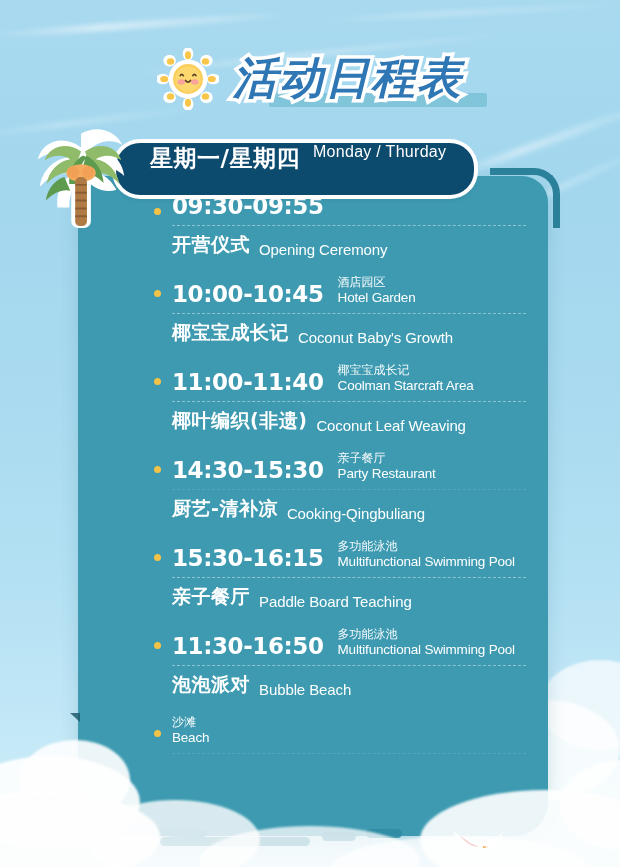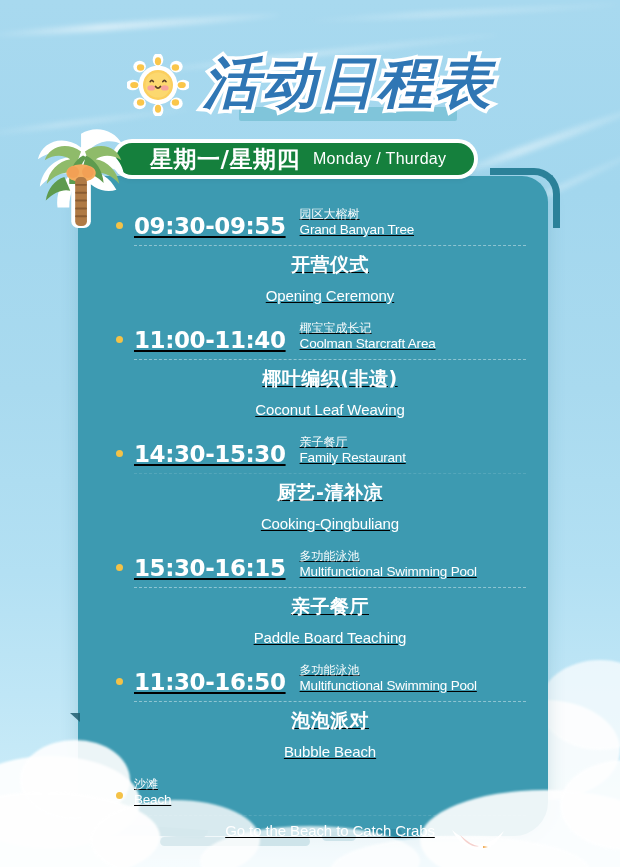--- a/index.html
+++ b/index.html
@@ -61,21 +61,21 @@
   }
   .sun-icon { width:62px; height:62px; flex:0 0 auto; margin-top:2px; }
   .title-wrap { position:relative; }
   .title-underline {
     position:absolute; left:36px; bottom:1px; width:218px; height:14px;
     background:#79c2d6; opacity:.85; border-radius:2px; z-index:0;
   }
   .title-text {
     position:relative; z-index:1;
     font-family:"DejaVu Sans", sans-serif;
-    font-size:56px; font-weight:bold; font-style:italic;
+    font-size:44px; font-weight:bold; font-style:italic;
     letter-spacing:2px;
     color:#2f76b4;
     -webkit-text-stroke: 7px #ffffff;
     paint-order: stroke fill;
     text-shadow: 0 2px 0 rgba(255,255,255,.9);
     white-space:nowrap;
   }
 
   
   .card {
@@ -102,42 +102,41 @@
     position:absolute; background:#2f8ca4; border-radius:10px; opacity:.9;
   }
   .wv1 { left:88px;  top:826px; width:120px; height:9px; transform:rotate(4deg); border-radius:0 0 40px 40px;}
   .wv2 { left:160px; top:837px; width:150px; height:9px; }
   .wv3 { left:322px; top:832px; width:34px;  height:9px; }
   .wv4 { left:366px; top:829px; width:36px;  height:9px; }
 
   
   .day-banner {
     position:absolute; left:116px; top:143px;
-    height:32px; padding:0 28px 0 34px;
-    background:#15803d;
+    height:52px; padding:0 28px 0 34px;
+    background:#0c4a6e;
     border-radius:24px;
-    display:flex; align-items:center; gap:13px;
+    display:flex; gap:13px;
     box-shadow: 0 0 0 4px #ffffff, 0 3px 7px rgba(0,0,0,.10);
     z-index:4;
   }
   .day-cn {
     color:#ffffff; font-size:23px; font-weight:bold;
     font-family:"DejaVu Sans", sans-serif; letter-spacing:.5px;
   }
   .day-en {
     color:#ffffff; font-size:16px; font-weight:normal; letter-spacing:.3px;
   }
   .palm { position:absolute; left:30px; top:126px; width:108px; height:104px; z-index:5; }
 
   
   .schedule {
-    position:absolute; left:78px; top:200px; width:470px;
-    padding: 0 22px 0 56px;
+    position:absolute; left:78px; top:186px; width:470px;
+    padding: 0 22px 0 94px;
     z-index:3;
-    text-decoration:underline;
   }
   .row { position:relative; padding: 8px 0 10px 0; }
   .row-top { display:flex; align-items:flex-end; gap:14px; }
   .bullet {
     position:absolute; left:-18px; top:22px;
     width:7px; height:7px; border-radius:50%;
     background:#f4c247;
   }
   .time {
     color:#ffffff; font-size:23px; font-weight:bold;
@@ -147,21 +146,21 @@
   }
   .place { line-height:1.14; padding-bottom:1px; }
   .place-cn { color:#ffffff; font-size:12px; font-weight:normal; display:block;
               font-family:"DejaVu Sans", sans-serif; opacity:.97;}
   .place-en { color:#ffffff; font-size:13.5px; font-weight:normal; display:block; letter-spacing:-.2px;}
   .divider {
     margin:7px 0 6px 0; height:0;
     border-top:1.5px dashed rgba(255,255,255,.42);
   }
   .divider.faint { border-top-color: rgba(255,255,255,.12); }
-  .event { display:flex; align-items:center; gap:9px; flex-wrap:wrap;flex-direction:column; }
+  .event { display:flex; align-items:flex-end; gap:9px; flex-wrap:wrap; }
   .event-cn {
     color:#ffffff; font-size:19px; font-weight:bold;
     font-family:"DejaVu Sans", sans-serif; letter-spacing:.5px;
   }
   .event-en { color:#ffffff; font-size:15px; font-weight:normal; letter-spacing:-.1px;}
 
   .seagull { position:absolute; left:448px; top:826px; width:60px; height:30px; z-index:2;}
 </style>
 </head>
 <body>
@@ -248,32 +247,43 @@
     <line x1="47" y1="92" x2="57" y2="92"></line>
   </g>
 </svg>
 
 <div class="schedule">
 
   <div class="row">
     <span class="bullet"></span>
     <div class="row-top">
       <span class="time">09:30-09:55</span>
-      <span class="place">
-        <span class="place-cn">园区大榕树</span>
-        <span class="place-en">Grand Banyan Tree</span>
-      </span>
     </div>
     <div class="divider"></div>
     <div class="event">
       <span class="event-cn">开营仪式</span>
       <span class="event-en">Opening Ceremony</span>
     </div>
   </div>
 
+  <div class="row">
+    <span class="bullet"></span>
+    <div class="row-top">
+      <span class="time">10:00-10:45</span>
+      <span class="place">
+        <span class="place-cn">酒店园区</span>
+        <span class="place-en">Hotel Garden</span>
+      </span>
+    </div>
+    <div class="divider"></div>
+    <div class="event">
+      <span class="event-cn">椰宝宝成长记</span>
+      <span class="event-en">Coconut Baby's Growth</span>
+    </div>
+  </div>
 
   <div class="row">
     <span class="bullet"></span>
     <div class="row-top">
       <span class="time">11:00-11:40</span>
       <span class="place">
         <span class="place-cn">椰宝宝成长记</span>
         <span class="place-en">Coolman Starcraft Area</span>
       </span>
     </div>
@@ -283,21 +293,21 @@
       <span class="event-en">Coconut Leaf Weaving</span>
     </div>
   </div>
 
   <div class="row">
     <span class="bullet"></span>
     <div class="row-top">
       <span class="time">14:30-15:30</span>
       <span class="place">
         <span class="place-cn">亲子餐厅</span>
-        <span class="place-en">Family Restaurant</span>
+        <span class="place-en">Party Restaurant</span>
       </span>
     </div>
     <div class="divider faint"></div>
     <div class="event">
       <span class="event-cn">厨艺-清补凉</span>
       <span class="event-en">Cooking-Qingbuliang</span>
     </div>
   </div>
 
   <div class="row">
@@ -335,21 +345,20 @@
   <div class="row">
     <span class="bullet"></span>
     <div class="row-top">
       <span class="place">
         <span class="place-cn">沙滩</span>
         <span class="place-en">Beach</span>
       </span>
     </div>
     <div class="divider faint"></div>
     <div class="event">
-      <span class="event-en">Go to the Beach to Catch Crabs</span>
     </div>
   </div>
 
 </div>
 
 <div class="wave-stroke wv1"></div>
 <div class="wave-stroke wv2"></div>
 <div class="wave-stroke wv3"></div>
 <div class="wave-stroke wv4"></div>
 

